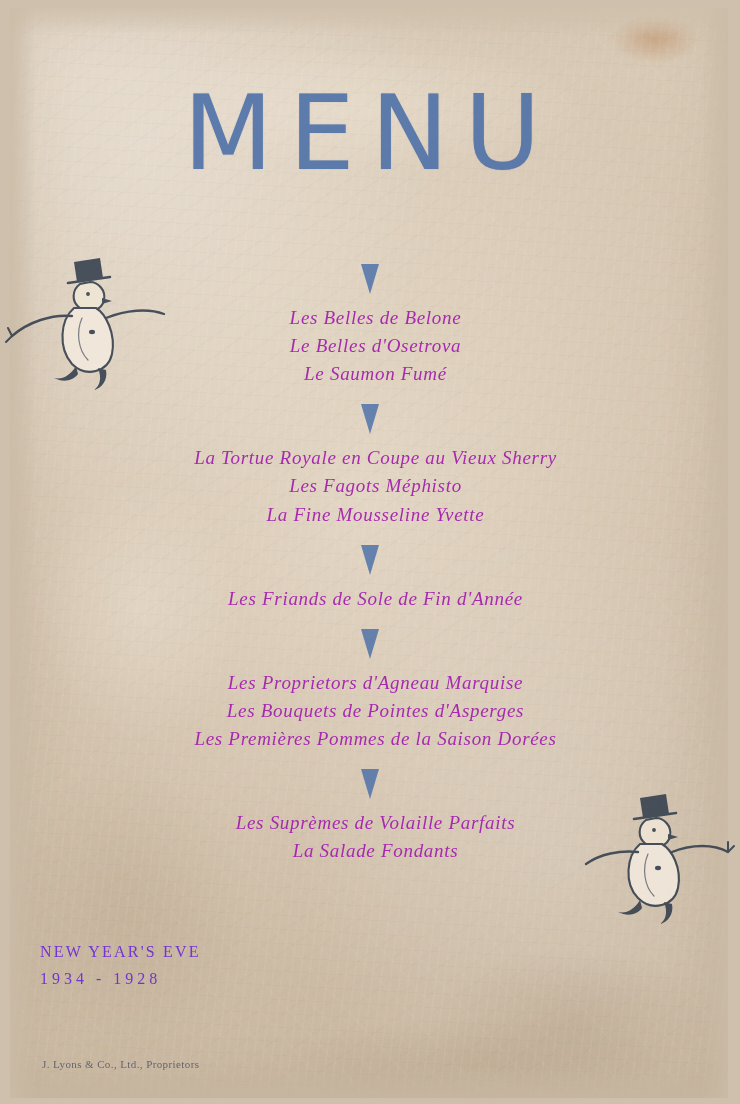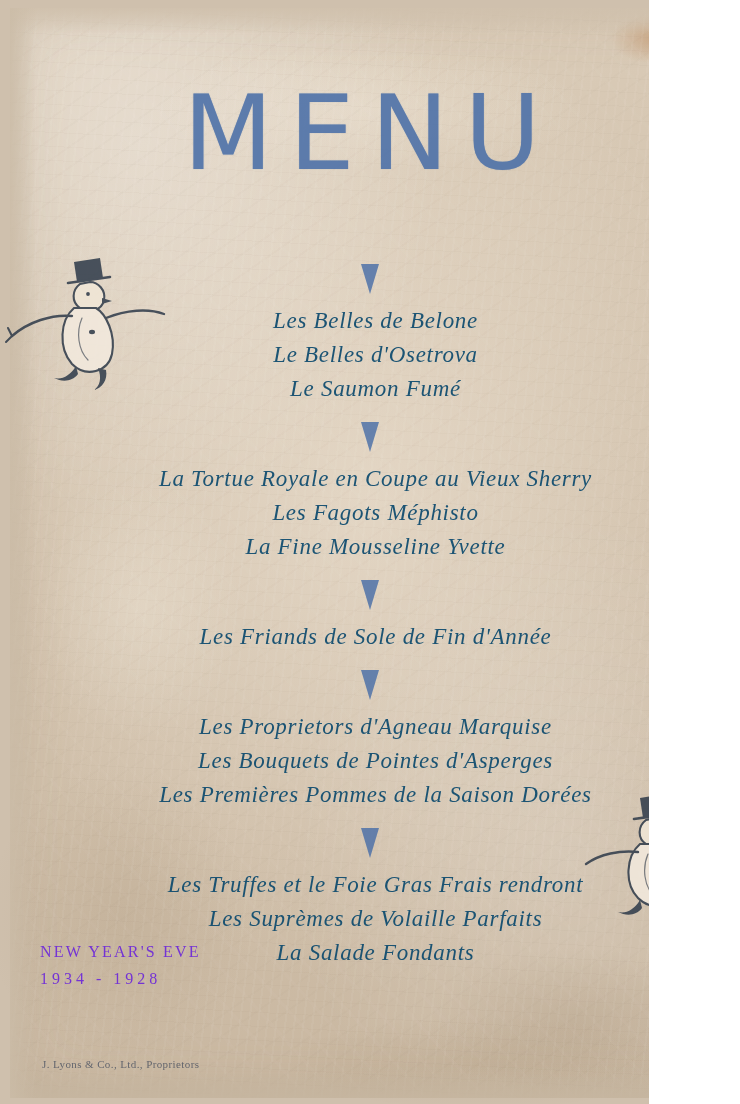--- a/index.html
+++ b/index.html
@@ -10,21 +10,21 @@
   body {
     width: 740px;
     height: 1104px;
     overflow: hidden;
     font-family: "Liberation Serif", serif;
   }
 
   
   #menu-page {
     position: relative;
-    width: 649px;
+    width: 740px;
     height: 1104px;
     background: #cfc0ad;
     overflow: hidden;
   }
 
   
   .paper {
     position: absolute;
     left: 10px;
     top: 8px;
@@ -111,24 +111,24 @@
     text-align: center;
   }
   .divider {
     display: block;
     margin: 0 auto;
     line-height: 0;
     opacity: .82;
   }
   .course-lines {
     margin: 8px 0 0 11px;
-    color: #0c4a6e;
+    color: #a21caf;
     font-family: "Liberation Serif", serif;
     font-style: italic;
-    font-size: 23px;
+    font-size: 19px;
     letter-spacing: 0.7px;
     line-height: 1.48;
     opacity: .92;
   }
   .course-lines .line { display: block; white-space: nowrap; }
 
   
   #footer-date {
     position: absolute;
     left: 40px;
@@ -280,21 +280,20 @@
       </div>
     </div>
 
     <div class="course" style="margin-top:14px;">
       <span class="divider">
         <svg width="30" height="34" viewBox="0 0 30 34" xmlns="http://www.w3.org/2000/svg">
           <polygon points="6,2 24,2 15,32" fill="#4a6fa8"></polygon>
         </svg>
       </span>
       <div class="course-lines">
-        <span class="line">Les Truffes et le Foie Gras Frais rendront</span>
         <span class="line">Les Suprèmes de Volaille Parfaits</span>
         <span class="line">La Salade Fondants</span>
       </div>
     </div>
 
 
   </div>
 
   <div id="footer-date">
     <div class="l1">NEW YEAR'S EVE</div>

